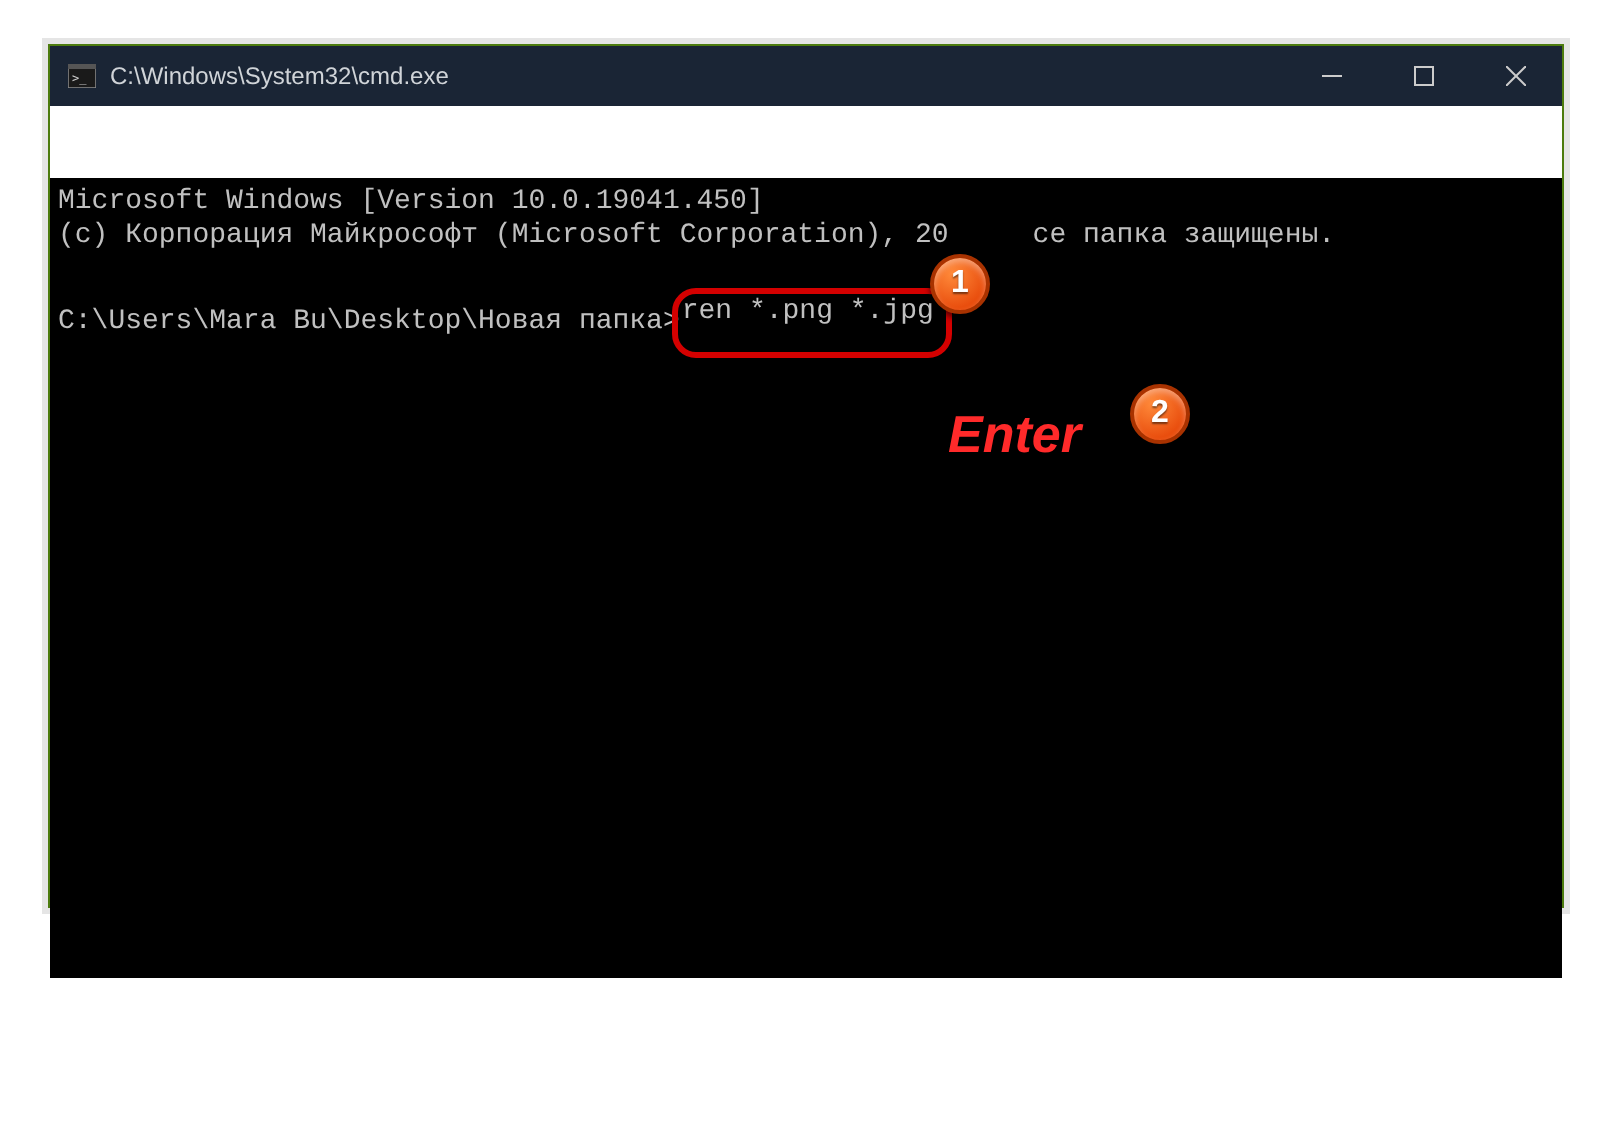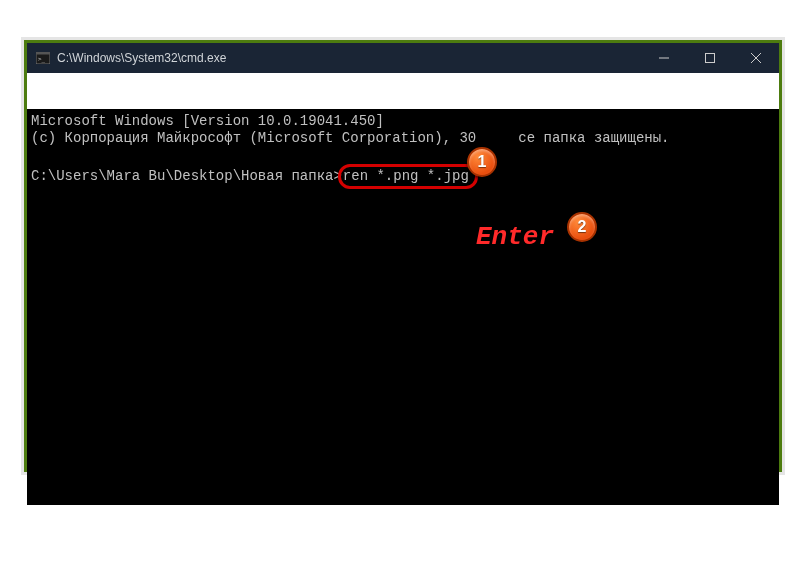--- a/index.html
+++ b/index.html
@@ -5,25 +5,25 @@
     * { margin: 0; padding: 0; box-sizing: border-box; }
     body {
       background: #ffffff;
       font-family: 'Consolas', 'Courier New', monospace;
       width: 804px;
       height: 568px;
       position: relative;
     }
     .outer-frame {
       position: absolute;
-      top: 40px;
+      top: 22px;
       left: 24px;
       width: 758px;
       height: 432px;
-      border: 3px solid #4d7c0f;
+      border: 1px solid #4d7c0f;
       box-shadow: 0 0 0 3px rgba(0,0,0,0.1);
     }
     .titlebar {
       height: 30px;
       background: #1a2535;
       display: flex;
       align-items: center;
       color: #d0d4d8;
       font-family: 'Segoe UI', Tahoma, sans-serif;
       font-size: 12px;
@@ -59,21 +59,21 @@
       position: relative;
       font-family: 'Consolas', 'Courier New', monospace;
       margin-top: 36px;
     }
     .terminal-line { white-space: pre; }
     .blank-line { height: 17px; }
     .prompt-line { display: flex; align-items: center; white-space: pre; }
     .cmd-highlight {
       border: 3px solid #d40000;
       border-radius: 12px;
-      padding: 1px 6px 1px 2px;
+      padding: 1px 6px 11px 2px;
       margin-left: -4px;
       display: inline-block;
     }
     .annotation-badge {
       position: absolute;
       width: 30px;
       height: 30px;
       border-radius: 50%;
       background: radial-gradient(circle at 35% 30%, #ff8a3a, #e94e0e 70%);
       border: 2px solid #a83200;
@@ -86,21 +86,21 @@
       justify-content: center;
       box-shadow: inset 0 2px 3px rgba(255,255,255,0.4), 0 2px 3px rgba(0,0,0,0.6);
       text-shadow: 0 1px 1px rgba(0,0,0,0.5);
     }
     .badge-1 { top: 38px; left: 440px; }
     .badge-2 { top: 103px; left: 540px; }
     .enter-label {
       position: absolute;
       top: 113px;
       left: 449px;
-      font-family: Liberation Mono, monospace;
+      font-family: Liberation Sans, sans-serif;
       font-size: 26px;
       font-weight: bold;
       font-style: italic;
       color: #ff2a2a;
       text-shadow: 1px 1px 0 #000, -1px -1px 0 #000, 1px -1px 0 #000, -1px 1px 0 #000;
     }
   </style>
 </head>
 <body>
 
@@ -129,21 +129,21 @@
         <svg viewBox="0 0 10 10">
           <line x1="0" y1="0" x2="10" y2="10" stroke="#ccc" stroke-width="1"></line>
           <line x1="10" y1="0" x2="0" y2="10" stroke="#ccc" stroke-width="1"></line>
         </svg>
       </div>
     </div>
   </div>
 
   <div class="terminal-body">
     <div class="terminal-line">Microsoft Windows [Version 10.0.19041.450]</div>
-    <div class="terminal-line"><span>(c) Корпорация Майкрософт (Microsoft Corporation), 30</span>&nbsp;&nbsp;&nbsp;&nbsp;&nbsp;<span>се папка защищены.</span></div>
+    <div class="terminal-line"><span>(c) Корпорация Майкрософт (Microsoft Corporation), 20</span>&nbsp;&nbsp;&nbsp;&nbsp;&nbsp;<span>се папка защищены.</span></div>
     <div class="blank-line"></div>
     <div class="prompt-line"><span>C:\Users\Mara Bu\Desktop\Новая папка&gt;</span><span class="cmd-highlight">ren *.png *.jpg</span></div>
 
     <div class="annotation-badge badge-1">1</div>
     <div class="annotation-badge badge-2">2</div>
     <div class="enter-label">Enter</div>
   </div>
 </div>
 
 </body></html>

